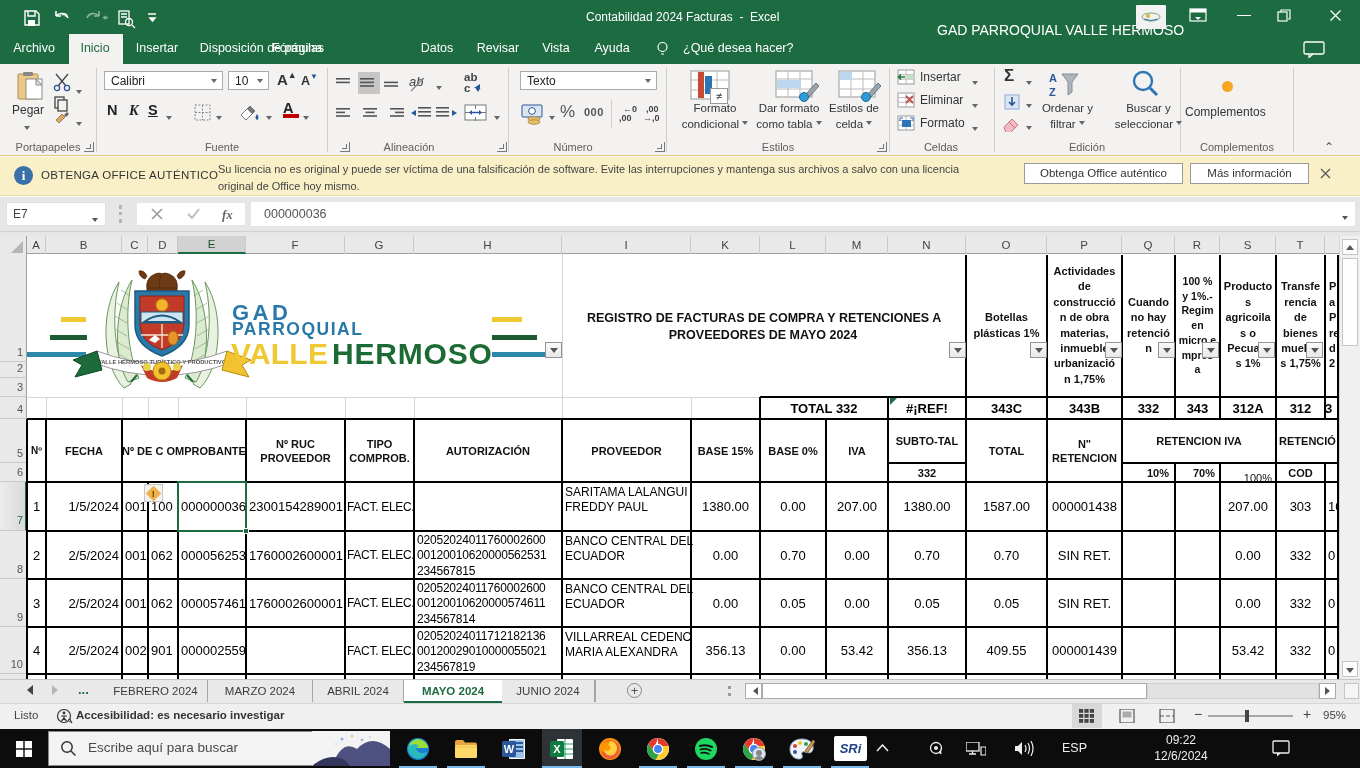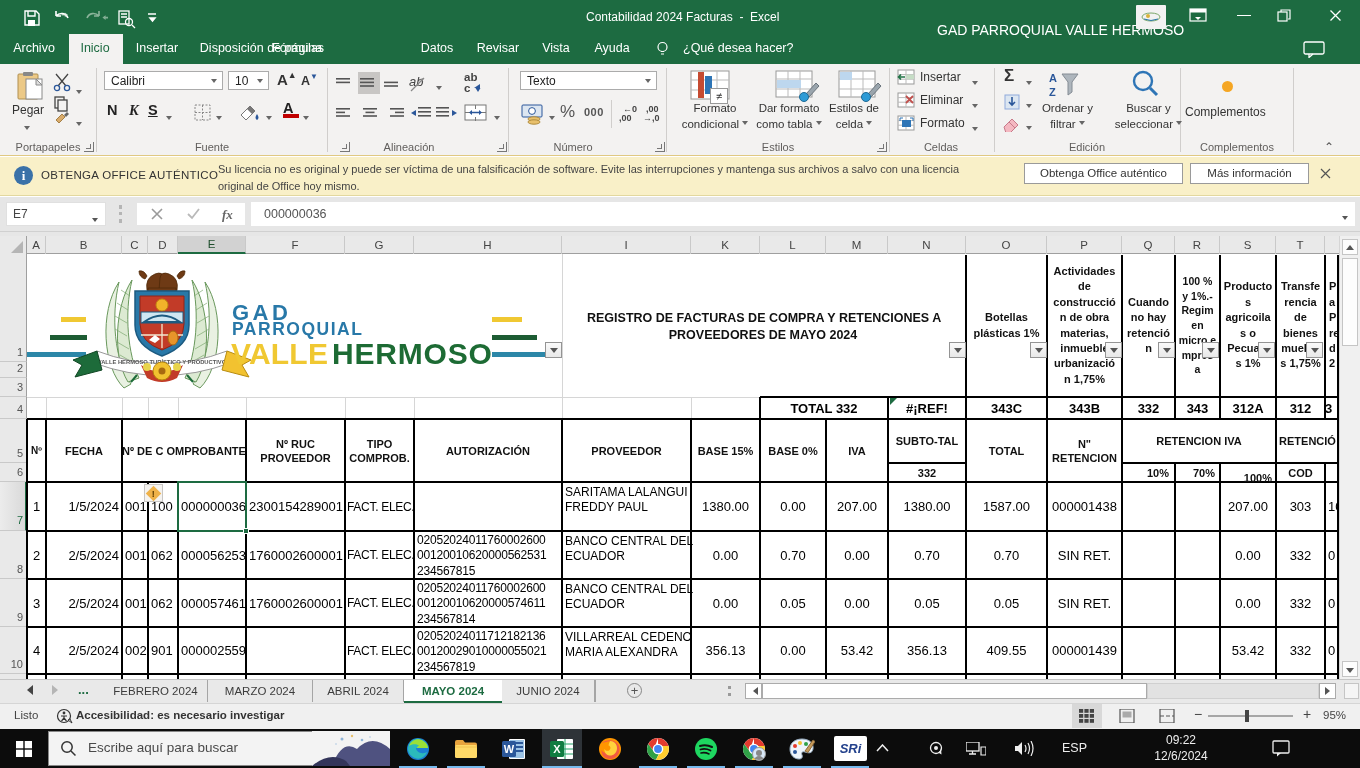--- a/index.html
+++ b/index.html
@@ -99,21 +99,21 @@
 <div class="ab" style="left:0;top:64px;width:1360px;height:92px;background:#f3f2f1;border-bottom:1px solid #e0c982"></div>
 <div class="vsep" style="left:96px;top:68px;height:84px"></div>
 <div class="vsep" style="left:327px;top:68px;height:84px"></div>
 <div class="vsep" style="left:508px;top:68px;height:84px"></div>
 <div class="vsep" style="left:666px;top:68px;height:84px"></div>
 <div class="vsep" style="left:889px;top:68px;height:84px"></div>
 <div class="vsep" style="left:994px;top:68px;height:84px"></div>
 <div class="vsep" style="left:1180px;top:68px;height:84px"></div>
 <div class="vsep" style="left:1293px;top:68px;height:84px"></div>
 <div class="grp" style="left:-22px;top:141px;width:140px;bottom:auto">Portapapeles</div>
-<div class="grp" style="left:142px;top:141px;width:140px;bottom:auto">Fuente</div>
+<div class="grp" style="left:152px;top:141px;width:140px;bottom:auto">Fuente</div>
 <div class="grp" style="left:339px;top:141px;width:140px;bottom:auto">Alineación</div>
 <div class="grp" style="left:503px;top:141px;width:140px;bottom:auto">Número</div>
 <div class="grp" style="left:708px;top:141px;width:140px;bottom:auto">Estilos</div>
 <div class="grp" style="left:871px;top:141px;width:140px;bottom:auto">Celdas</div>
 <div class="grp" style="left:1017px;top:141px;width:140px;bottom:auto">Edición</div>
 <div class="grp" style="left:1167px;top:141px;width:140px;bottom:auto">Complementos</div>
 <div class="launch" style="left:84px;top:142px"></div>
 <div class="launch" style="left:340px;top:142px"></div>
 <div class="launch" style="left:497px;top:142px"></div>
 <div class="launch" style="left:655px;top:142px"></div>
@@ -573,21 +573,21 @@
 <div class="cell" style="left:691px;top:419px;width:69px;height:63px;font-size:11px;font-weight:bold;text-align:center;line-height:14px;color:#111;white-space:normal">BASE 15%</div>
 <div class="cell" style="left:760px;top:419px;width:66px;height:63px;font-size:11px;font-weight:bold;text-align:center;line-height:14px;color:#111;white-space:normal">BASE 0%</div>
 <div class="cell" style="left:826px;top:419px;width:62px;height:63px;font-size:11px;font-weight:bold;text-align:center;line-height:14px;color:#111;white-space:normal">IVA</div>
 <div class="cell" style="left:888px;top:419px;width:78px;height:44px;font-size:11px;font-weight:bold;text-align:center;line-height:14px;color:#111;white-space:normal">SUBTO-TAL</div>
 <div class="cell" style="left:888px;top:463px;width:78px;height:19px;font-size:11px;font-weight:bold;text-align:center;line-height:14px;color:#111;white-space:normal">332</div>
 <div class="cell" style="left:966px;top:419px;width:81px;height:63px;font-size:11px;font-weight:bold;text-align:center;line-height:14px;color:#111;white-space:normal">TOTAL</div>
 <div class="cell" style="left:1047px;top:419px;width:75px;height:63px;font-size:11px;font-weight:bold;text-align:center;line-height:14px;color:#111;white-space:normal">N"<br>RETENCION</div>
 <div class="cell" style="left:1122px;top:419px;width:154px;height:44px;font-size:11px;font-weight:bold;text-align:center;line-height:14px;color:#111;white-space:normal">RETENCION IVA</div>
 <div class="cell cr" style="left:1122px;top:463px;width:47px;height:19px;font-size:11px;font-weight:bold;color:#111">10%</div>
 <div class="cell cr" style="left:1175px;top:463px;width:40px;height:19px;font-size:11px;font-weight:bold;color:#111">70%</div>
-<div class="cell cr" style="left:1220px;top:463px;width:52px;height:29px;font-size:11px;font-weight:bold;color:#111">100%</div>
+<div class="cell cr" style="left:1220px;top:463px;width:52px;height:29px;font-size:11px;font-weight:normal;color:#111">100%</div>
 <div class="cell" style="left:1276px;top:419px;width:63px;height:44px;font-size:11px;font-weight:bold;text-align:center;line-height:14px;color:#111;white-space:normal">RETENCIÓ</div>
 <div class="cell" style="left:1276px;top:463px;width:49px;height:19px;font-size:11px;font-weight:bold;text-align:center;line-height:14px;color:#111;white-space:normal">COD</div>
 <div class="cell" style="left:27px;top:482px;width:19px;height:49px;font-size:13px;color:#000;">1</div>
 <div class="cell cr" style="left:46px;top:482px;width:73px;height:49px;font-size:13px;color:#000;">1/5/2024</div>
 <div class="cell cl" style="left:125px;top:482px;width:26px;height:49px;font-size:13px;color:#000;">001</div>
 <div class="cell cl" style="left:151px;top:482px;width:30px;height:49px;font-size:13px;color:#000;">100</div>
 <div class="cell cl" style="left:181px;top:482px;width:68px;height:49px;font-size:13px;color:#000;">000000036</div>
 <div class="cell cl" style="left:249px;top:482px;width:99px;height:49px;font-size:13px;color:#000;">2300154289001</div>
 <div class="cell cl" style="left:347px;top:482px;width:69px;height:49px;font-size:12px;color:#000;">
       <span style="letter-spacing:-0.3px">FACT. ELEC.</span>

